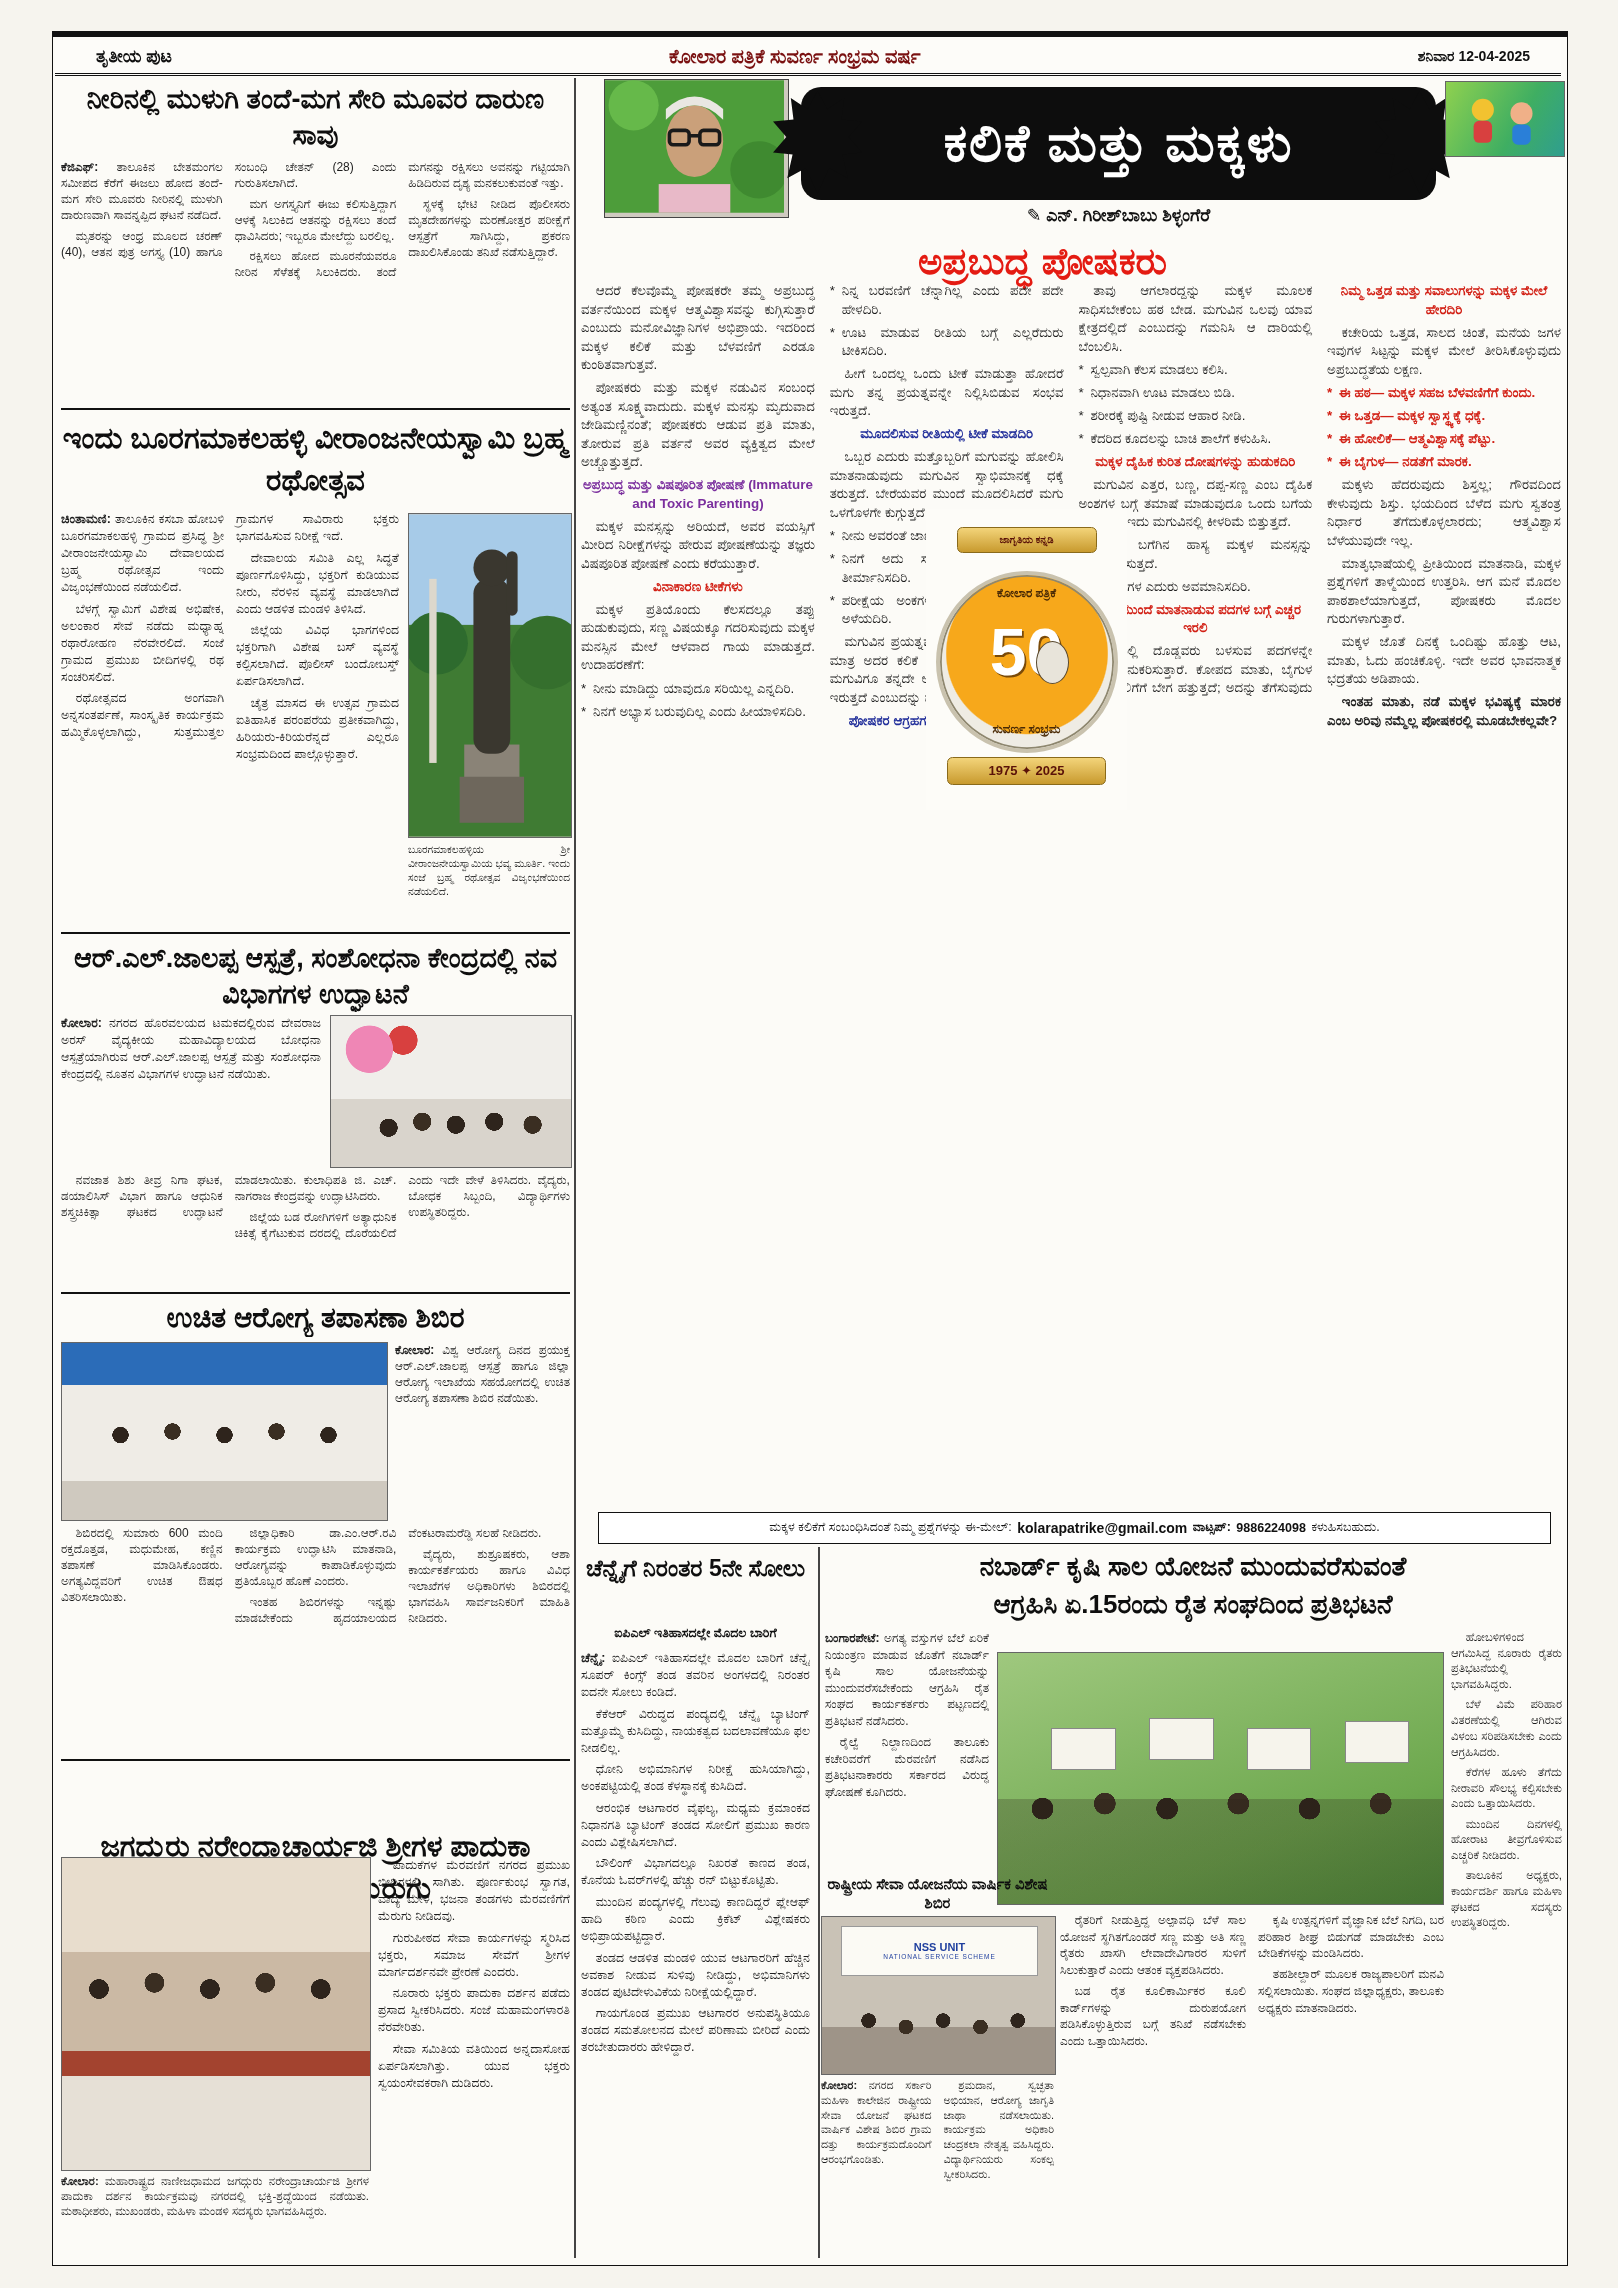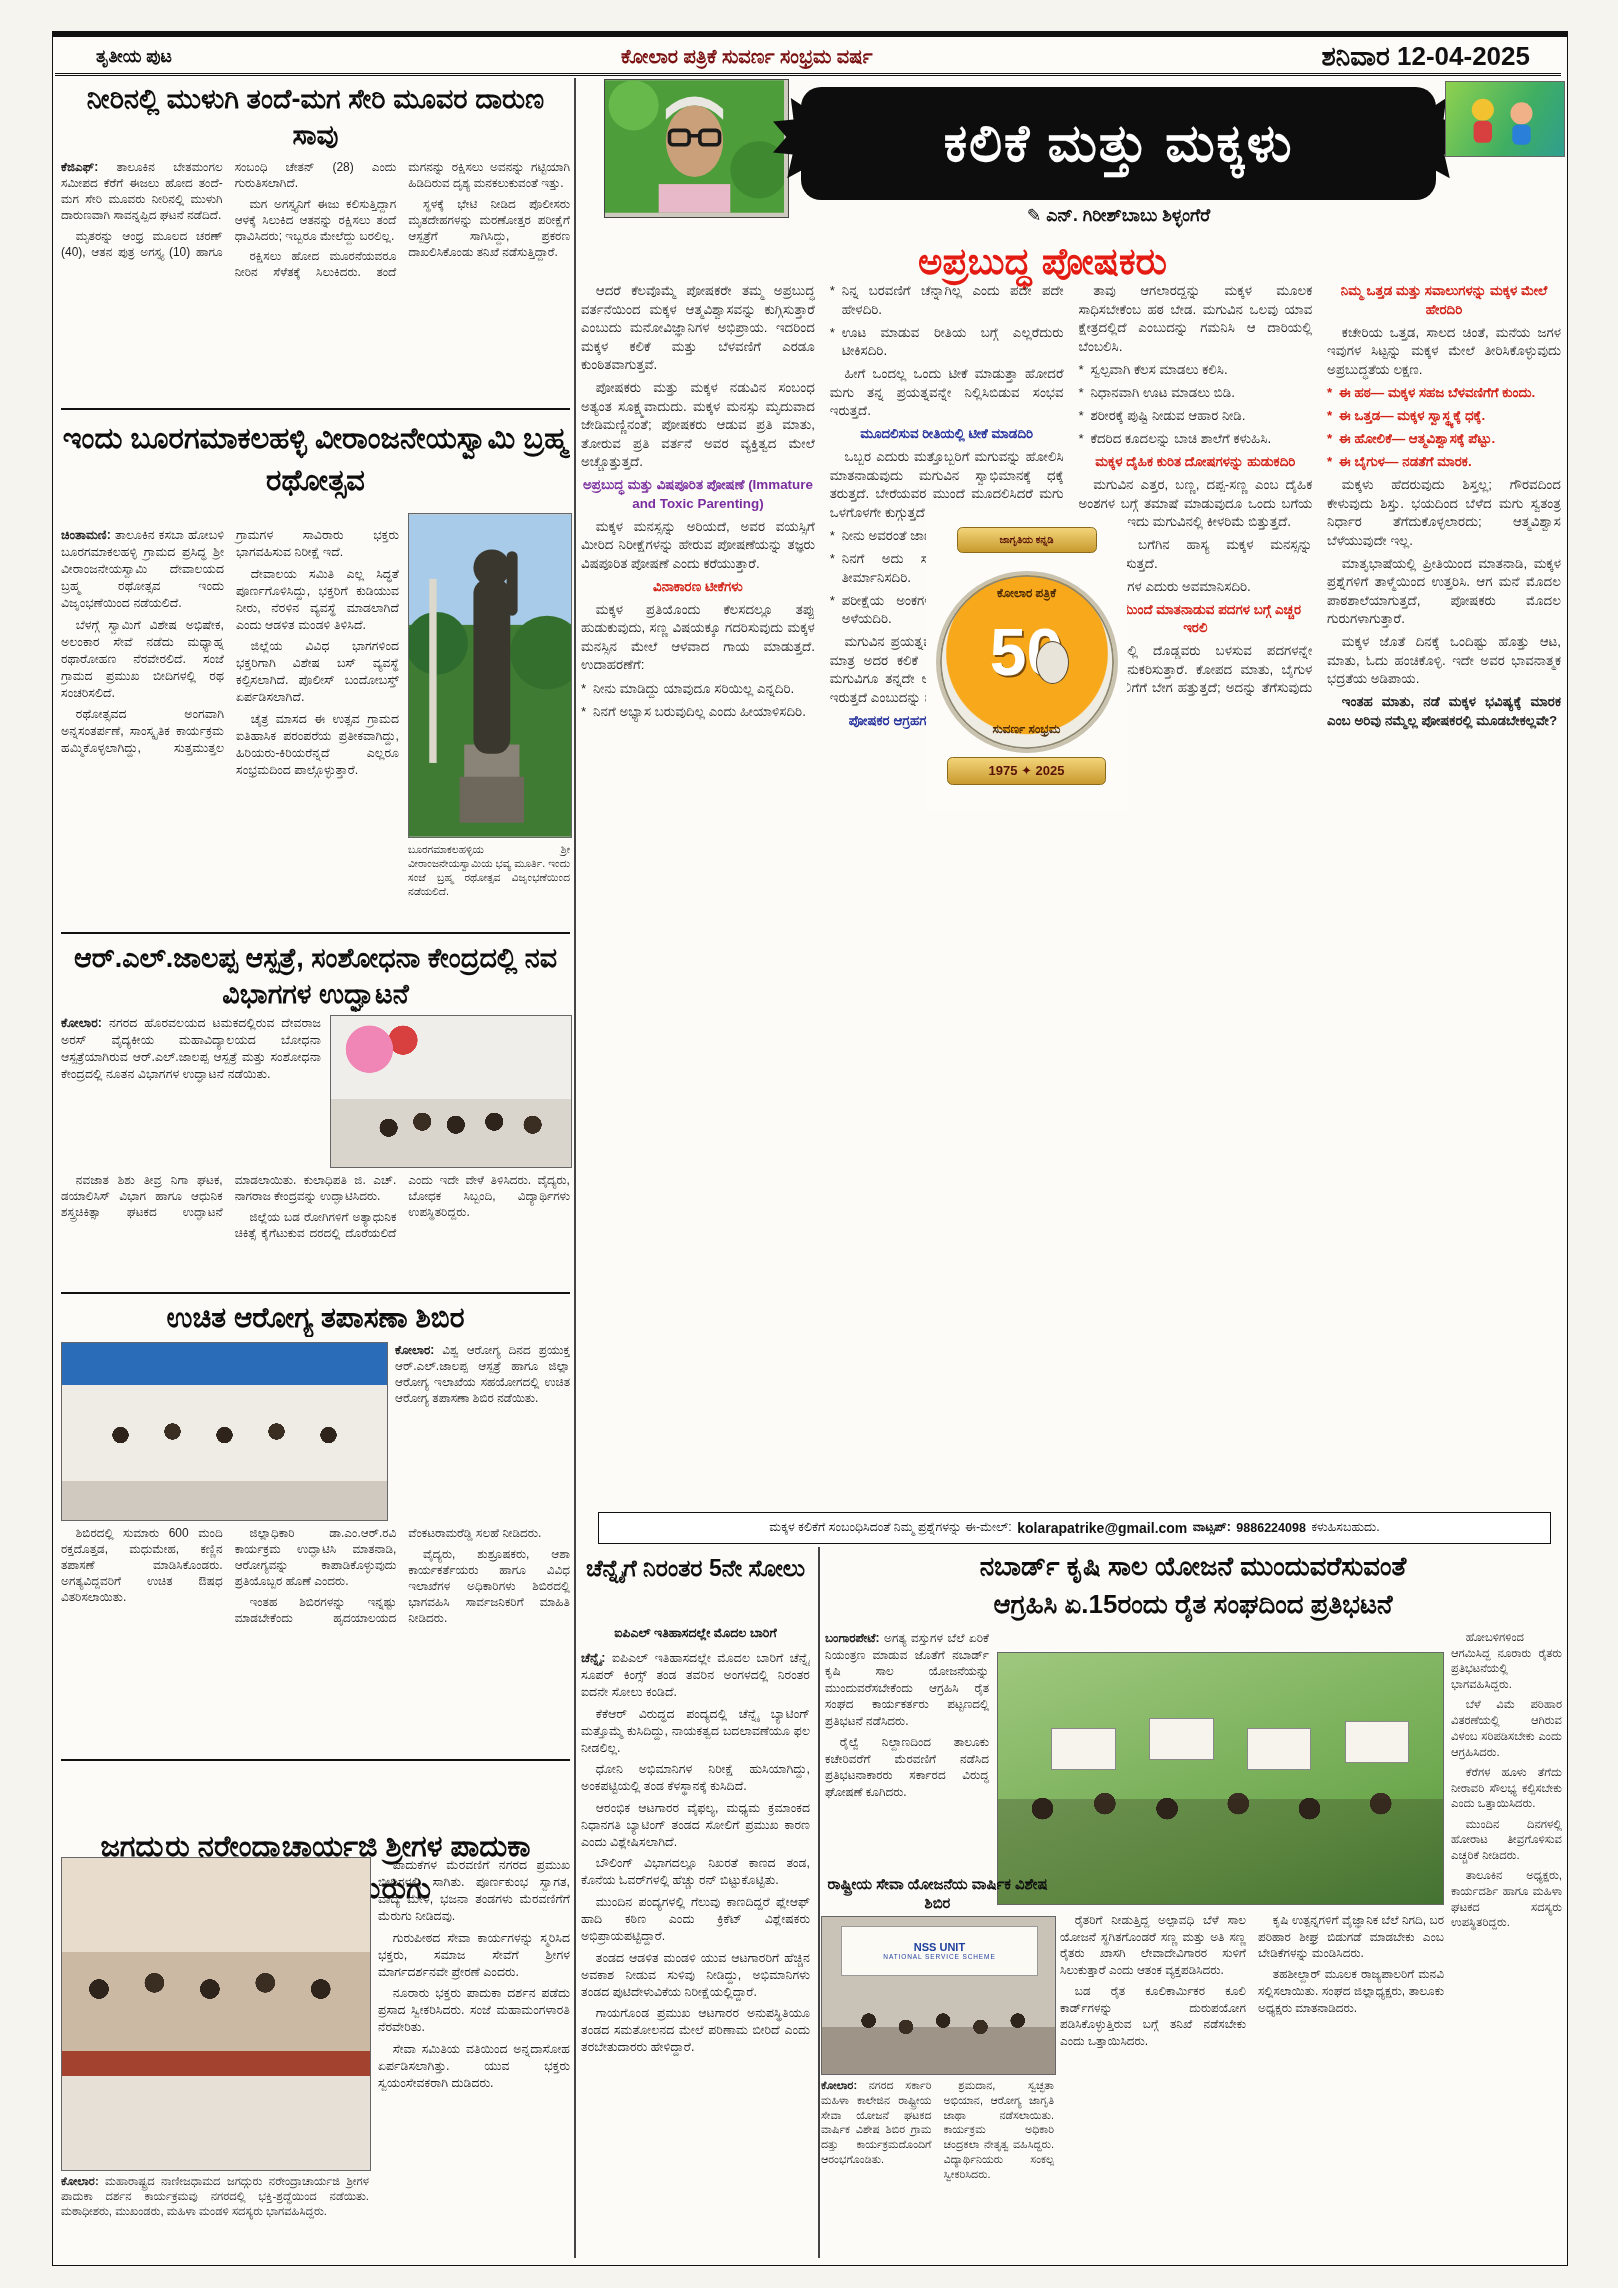--- a/index.html
+++ b/index.html
@@ -4,21 +4,21 @@
 <style>
   html,body{margin:0;padding:0;}
   body{background:#e9e7e0;font-family:"Liberation Sans","DejaVu Sans",sans-serif;}
   .canvas{position:relative;width:1619px;height:2289px;background:#f6f4ee;overflow:hidden;margin:0 auto;}
   .abs{position:absolute;}
   
   .frame{left:52px;top:31px;width:1514px;height:2228px;border:1.8px solid #111;border-top:6.5px solid #111;background:#fcfbf7;}
   .topbar{left:55px;top:40px;width:1506px;height:33px;display:flex;align-items:center;border-bottom:3.7px double #111;background:#fdfcf9;}
   .tb-left{padding-left:41px;font-weight:bold;font-size:17.5px;color:#111;}
   .tb-center{flex:1;text-align:center;font-weight:bold;font-size:19.4px;color:#7a1111;}
-  .tb-right{padding-right:31px;font-weight:bold;font-size:26px;color:#111;}
+  .tb-right{padding-right:31px;font-weight:bold;font-size:14px;color:#111;}
   
   .hl{font-weight:bold;text-align:center;color:#0e0e0e;overflow:hidden;}
   .body{font-size:12.5px;line-height:17px;text-align:justify;color:#1d1d1d;overflow:hidden;}
   .c2{column-count:2;column-gap:12px;}
   .c3{column-count:3;column-gap:12px;}
   .c4{column-count:4;column-gap:14.8px;}
   .body p{margin:0 0 4.6px 0;}
   .seg-p{text-indent:14.8px;}
   .seg-lead{text-indent:0;}
   .seg-b,.seg-br{padding-left:12px;position:relative;text-indent:0;}
@@ -121,21 +121,21 @@
   <div class="abs body c3" style="left:61px;top:159px;width:509px;height:245px;font-size:12px;line-height:16px;">
       <p class="seg-lead"><b class="dl">ಕೆಜಿಎಫ್: </b>ತಾಲೂಕಿನ ಬೇತಮಂಗಲ ಸಮೀಪದ ಕೆರೆಗೆ ಈಜಲು ಹೋದ ತಂದೆ-ಮಗ ಸೇರಿ ಮೂವರು ನೀರಿನಲ್ಲಿ ಮುಳುಗಿ ದಾರುಣವಾಗಿ ಸಾವನ್ನಪ್ಪಿದ ಘಟನೆ ನಡೆದಿದೆ.</p>
       <p class="seg-p">ಮೃತರನ್ನು ಆಂಧ್ರ ಮೂಲದ ಚರಣ್ (40), ಆತನ ಪುತ್ರ ಅಗಸ್ತ್ಯ (10) ಹಾಗೂ ಸಂಬಂಧಿ ಚೇತನ್ (28) ಎಂದು ಗುರುತಿಸಲಾಗಿದೆ.</p>
       <p class="seg-p">ಮಗ ಅಗಸ್ತ್ಯನಿಗೆ ಈಜು ಕಲಿಸುತ್ತಿದ್ದಾಗ ಆಳಕ್ಕೆ ಸಿಲುಕಿದ ಆತನನ್ನು ರಕ್ಷಿಸಲು ತಂದೆ ಧಾವಿಸಿದರು; ಇಬ್ಬರೂ ಮೇಲೆದ್ದು ಬರಲಿಲ್ಲ.</p>
       <p class="seg-p">ರಕ್ಷಿಸಲು ಹೋದ ಮೂರನೆಯವರೂ ನೀರಿನ ಸೆಳೆತಕ್ಕೆ ಸಿಲುಕಿದರು. ತಂದೆ ಮಗನನ್ನು ರಕ್ಷಿಸಲು ಅವನನ್ನು ಗಟ್ಟಿಯಾಗಿ ಹಿಡಿದಿರುವ ದೃಶ್ಯ ಮನಕಲುಕುವಂತೆ ಇತ್ತು.</p>
       <p class="seg-p">ಸ್ಥಳಕ್ಕೆ ಭೇಟಿ ನೀಡಿದ ಪೊಲೀಸರು ಮೃತದೇಹಗಳನ್ನು ಮರಣೋತ್ತರ ಪರೀಕ್ಷೆಗೆ ಆಸ್ಪತ್ರೆಗೆ ಸಾಗಿಸಿದ್ದು, ಪ್ರಕರಣ ದಾಖಲಿಸಿಕೊಂಡು ತನಿಖೆ ನಡೆಸುತ್ತಿದ್ದಾರೆ.</p>
     </div>
   <div class="abs rule" style="left:61px;top:408px;width:509px;height:1.8px;"></div>
 
   <div class="abs hl" style="left:61px;top:417px;width:509px;height:87px;font-size:29px;line-height:42px;">ಇಂದು ಬೂರಗಮಾಕಲಹಳ್ಳಿ ವೀರಾಂಜನೇಯಸ್ವಾಮಿ ಬ್ರಹ್ಮ ರಥೋತ್ಸವ</div>
-  <div class="abs body c2" style="left:61px;top:511px;width:338px;height:415px;margin-top:16px;">
+  <div class="abs body c2" style="left:61px;top:511px;width:338px;height:415px;">
       <p class="seg-lead"><b class="dl">ಚಿಂತಾಮಣಿ: </b>ತಾಲೂಕಿನ ಕಸಬಾ ಹೋಬಳಿ ಬೂರಗಮಾಕಲಹಳ್ಳಿ ಗ್ರಾಮದ ಪ್ರಸಿದ್ಧ ಶ್ರೀ ವೀರಾಂಜನೇಯಸ್ವಾಮಿ ದೇವಾಲಯದ ಬ್ರಹ್ಮ ರಥೋತ್ಸವ ಇಂದು ವಿಜೃಂಭಣೆಯಿಂದ ನಡೆಯಲಿದೆ.</p>
       <p class="seg-p">ಬೆಳಗ್ಗೆ ಸ್ವಾಮಿಗೆ ವಿಶೇಷ ಅಭಿಷೇಕ, ಅಲಂಕಾರ ಸೇವೆ ನಡೆದು ಮಧ್ಯಾಹ್ನ ರಥಾರೋಹಣ ನೆರವೇರಲಿದೆ. ಸಂಜೆ ಗ್ರಾಮದ ಪ್ರಮುಖ ಬೀದಿಗಳಲ್ಲಿ ರಥ ಸಂಚರಿಸಲಿದೆ.</p>
       <p class="seg-p">ರಥೋತ್ಸವದ ಅಂಗವಾಗಿ ಅನ್ನಸಂತರ್ಪಣೆ, ಸಾಂಸ್ಕೃತಿಕ ಕಾರ್ಯಕ್ರಮ ಹಮ್ಮಿಕೊಳ್ಳಲಾಗಿದ್ದು, ಸುತ್ತಮುತ್ತಲ ಗ್ರಾಮಗಳ ಸಾವಿರಾರು ಭಕ್ತರು ಭಾಗವಹಿಸುವ ನಿರೀಕ್ಷೆ ಇದೆ.</p>
       <p class="seg-p">ದೇವಾಲಯ ಸಮಿತಿ ಎಲ್ಲ ಸಿದ್ಧತೆ ಪೂರ್ಣಗೊಳಿಸಿದ್ದು, ಭಕ್ತರಿಗೆ ಕುಡಿಯುವ ನೀರು, ನೆರಳಿನ ವ್ಯವಸ್ಥೆ ಮಾಡಲಾಗಿದೆ ಎಂದು ಆಡಳಿತ ಮಂಡಳಿ ತಿಳಿಸಿದೆ.</p>
       <p class="seg-p">ಜಿಲ್ಲೆಯ ವಿವಿಧ ಭಾಗಗಳಿಂದ ಭಕ್ತರಿಗಾಗಿ ವಿಶೇಷ ಬಸ್ ವ್ಯವಸ್ಥೆ ಕಲ್ಪಿಸಲಾಗಿದೆ. ಪೊಲೀಸ್ ಬಂದೋಬಸ್ತ್ ಏರ್ಪಡಿಸಲಾಗಿದೆ.</p>
       <p class="seg-p">ಚೈತ್ರ ಮಾಸದ ಈ ಉತ್ಸವ ಗ್ರಾಮದ ಐತಿಹಾಸಿಕ ಪರಂಪರೆಯ ಪ್ರತೀಕವಾಗಿದ್ದು, ಹಿರಿಯರು-ಕಿರಿಯರೆನ್ನದೆ ಎಲ್ಲರೂ ಸಂಭ್ರಮದಿಂದ ಪಾಲ್ಗೊಳ್ಳುತ್ತಾರೆ.</p>
     </div>
   <div class="abs photo" style="left:408px;top:513px;width:162px;height:323px;">
     <svg width="162" height="323" viewBox="0 0 176 350">
       <rect width="176" height="130" fill="#a7cbe8"></rect>

